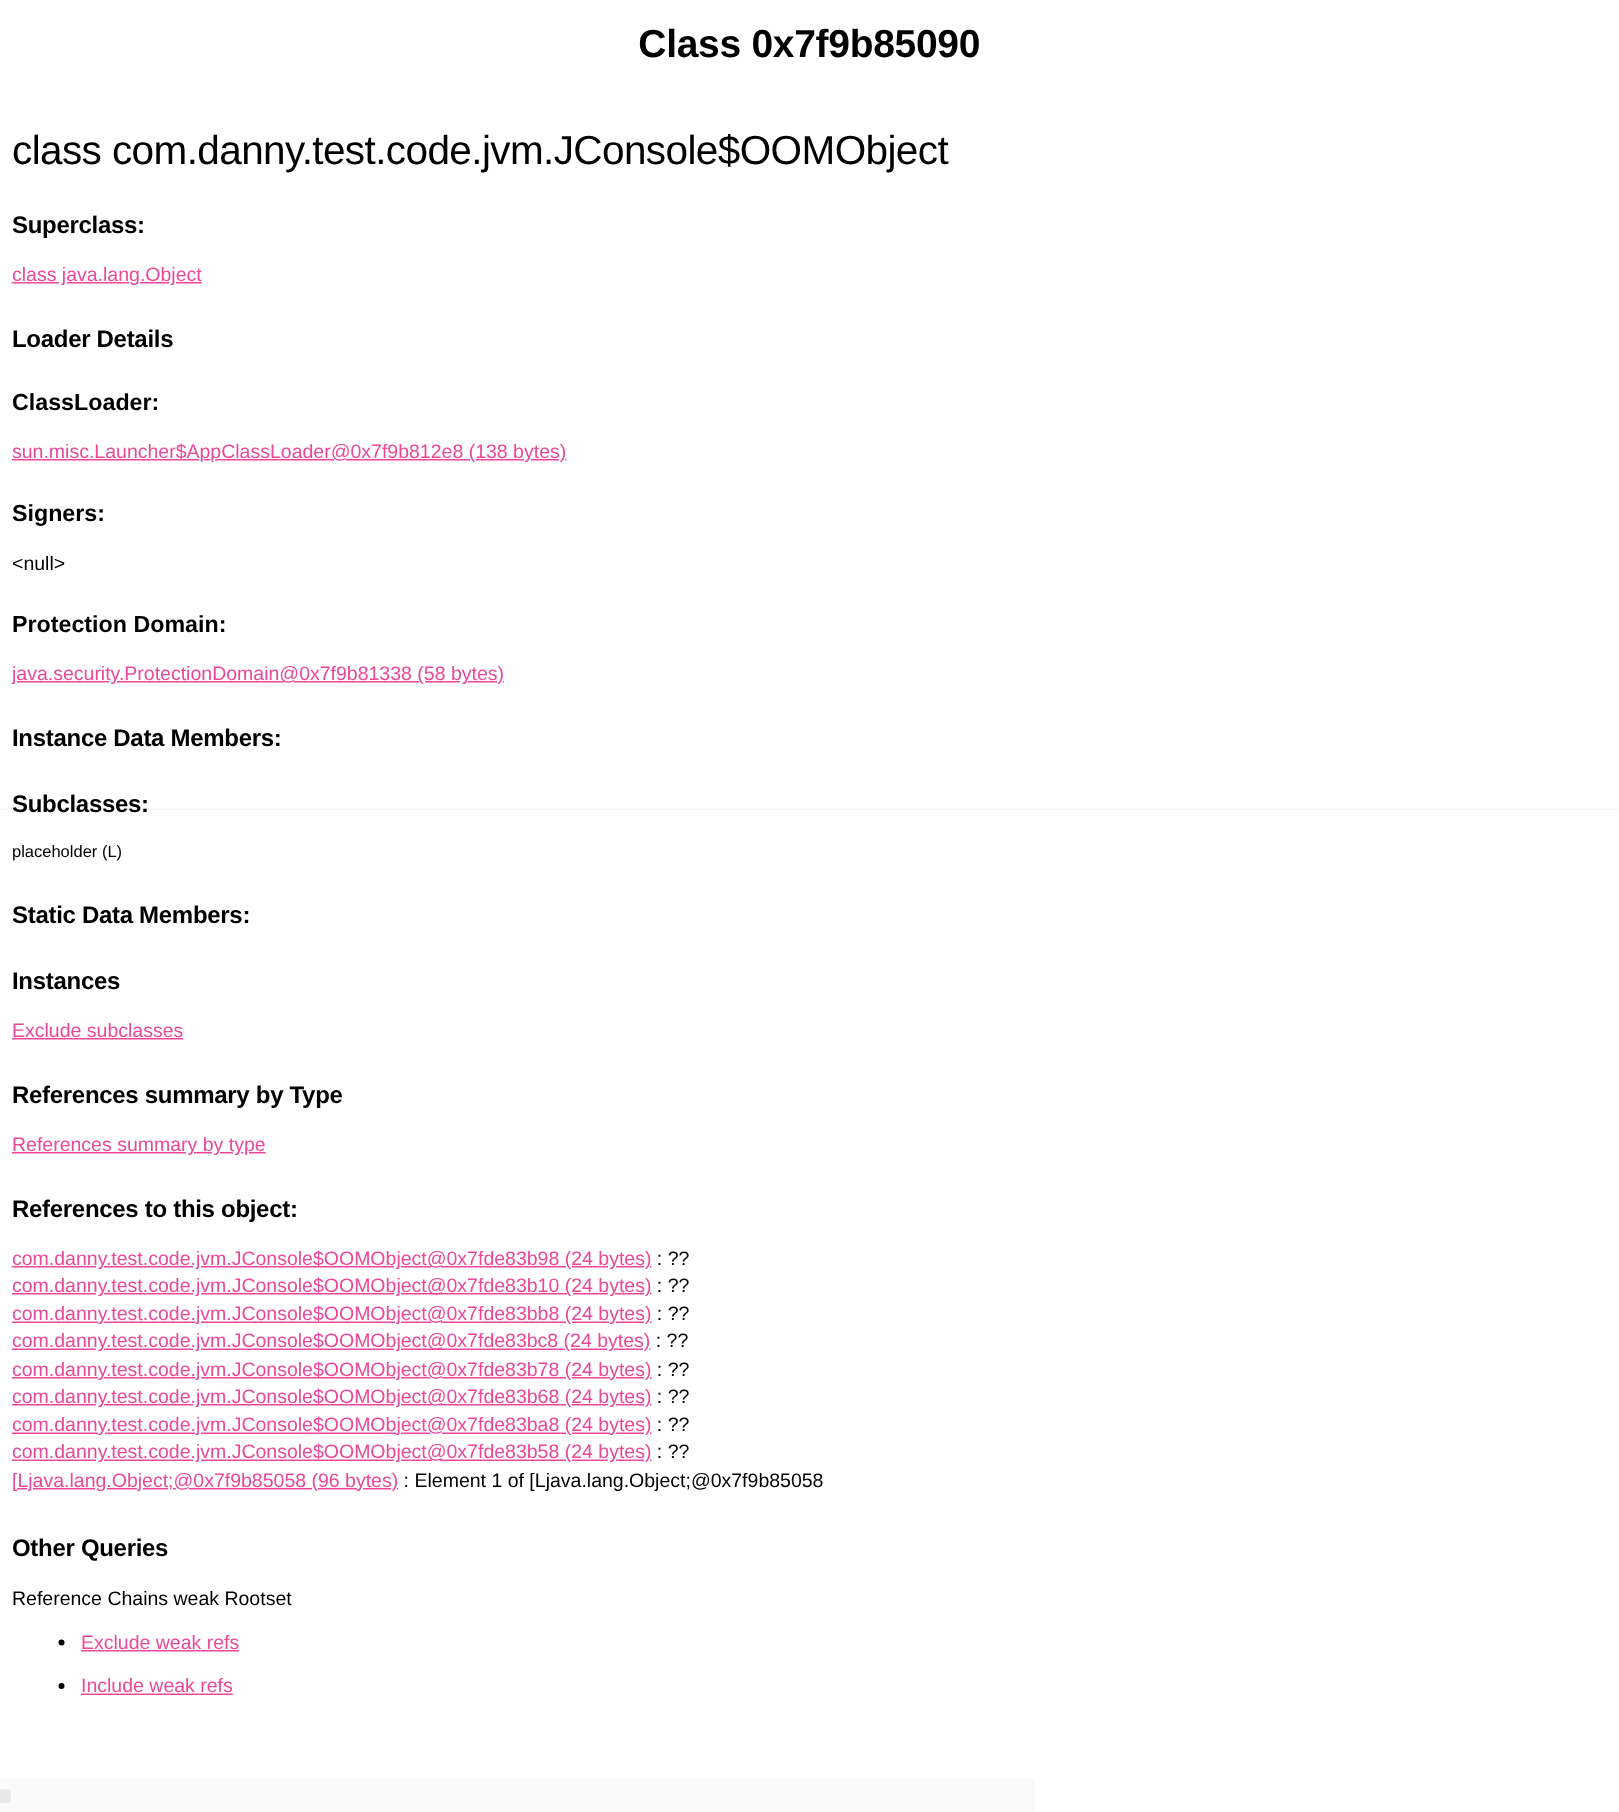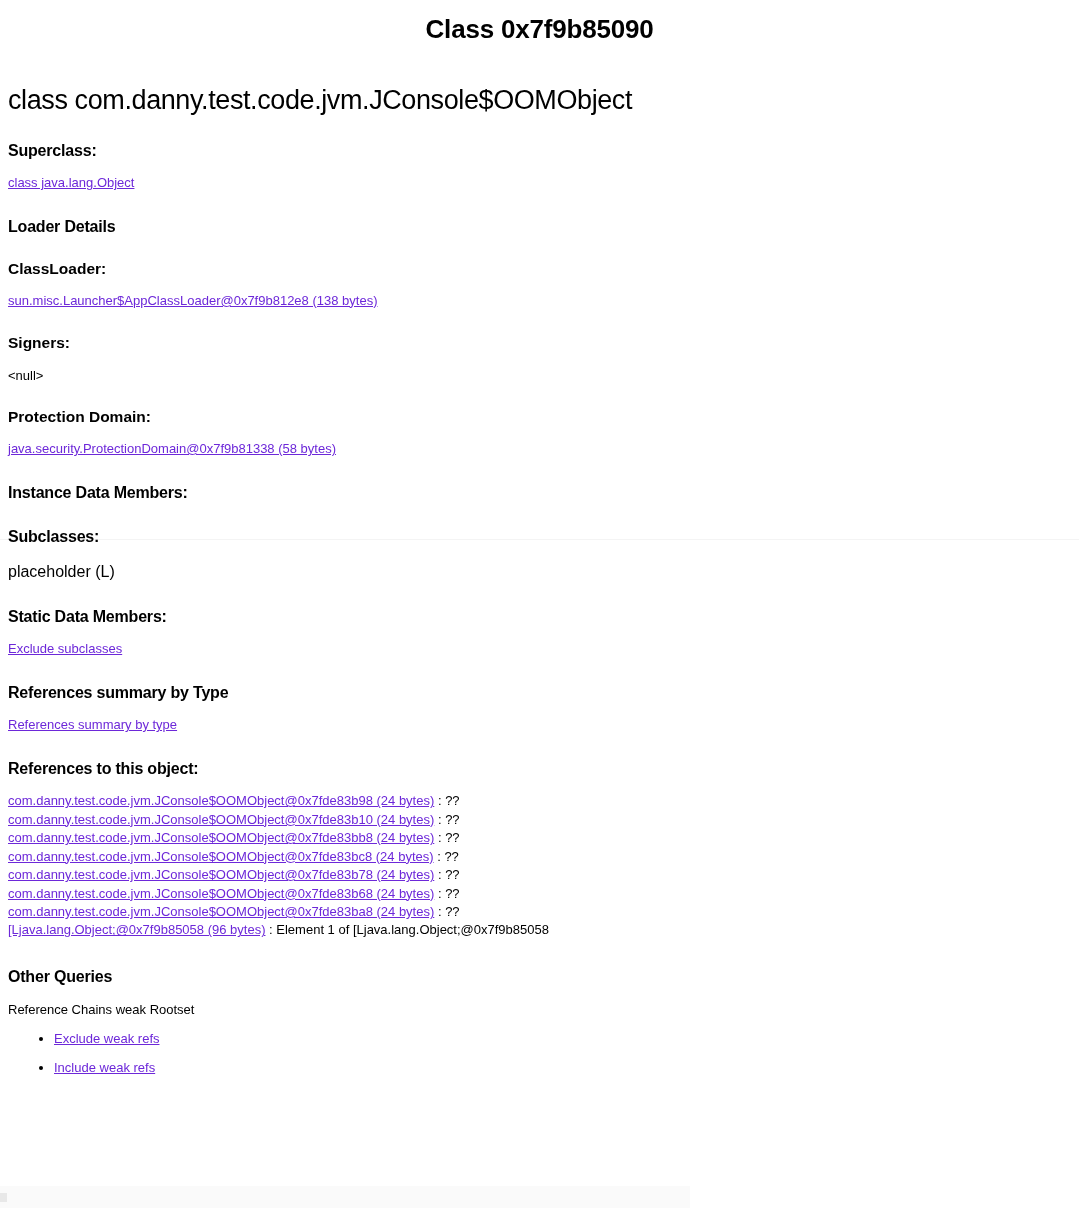--- a/index.html
+++ b/index.html
@@ -52,25 +52,25 @@
     font-weight: bold;
     margin: 24px 0 0 0;
   }
 
   
   .p {
     font-size: 13px;
     margin: 16px 0 0 0;
     line-height: 1.25;
   }
-  .p.small { font-size: 16px; }
+  .p.small { font-size: 11px; }
 
   
   a.lnk {
-    color: #6d28d9;
+    color: #ec4899;
     text-decoration: underline;
     font-size: 13px;
     cursor: pointer;
   }
   .linkline {
     margin: 15px 0 0 0;
     font-size: 13px;
     line-height: 1.3;
   }
   .linkstack {
@@ -178,39 +178,41 @@
     <a class="lnk" href="#">java.security.ProtectionDomain@0x7f9b81338 (58 bytes)</a>
   </div>
 
   <h2 class="h2">Instance Data Members:</h2>
 
   <h2 class="h2">Subclasses:</h2>
   <div class="p small">placeholder (L)</div>
 
   <h2 class="h2">Static Data Members:</h2>
 
+  <h2 class="h2">Instances</h2>
   <div class="linkstack">
     <a class="lnk" href="#">Exclude subclasses</a>
   </div>
 
   <h2 class="h2">References summary by Type</h2>
   <div class="linkline">
     <a class="lnk" href="#">References summary by type</a>
   </div>
 
   <h2 class="h2">References to this object:</h2>
 
   <div class="reflist">
     <div class="refrow"><a class="lnk" href="#">com.danny.test.code.jvm.JConsole$OOMObject@0x7fde83b98 (24 bytes)</a><span class="sep"> : </span><span class="tail">??</span></div>
     <div class="refrow"><a class="lnk" href="#">com.danny.test.code.jvm.JConsole$OOMObject@0x7fde83b10 (24 bytes)</a><span class="sep"> : </span><span class="tail">??</span></div>
     <div class="refrow"><a class="lnk" href="#">com.danny.test.code.jvm.JConsole$OOMObject@0x7fde83bb8 (24 bytes)</a><span class="sep"> : </span><span class="tail">??</span></div>
     <div class="refrow"><a class="lnk" href="#">com.danny.test.code.jvm.JConsole$OOMObject@0x7fde83bc8 (24 bytes)</a><span class="sep"> : </span><span class="tail">??</span></div>
     <div class="refrow"><a class="lnk" href="#">com.danny.test.code.jvm.JConsole$OOMObject@0x7fde83b78 (24 bytes)</a><span class="sep"> : </span><span class="tail">??</span></div>
     <div class="refrow"><a class="lnk" href="#">com.danny.test.code.jvm.JConsole$OOMObject@0x7fde83b68 (24 bytes)</a><span class="sep"> : </span><span class="tail">??</span></div>
     <div class="refrow"><a class="lnk" href="#">com.danny.test.code.jvm.JConsole$OOMObject@0x7fde83ba8 (24 bytes)</a><span class="sep"> : </span><span class="tail">??</span></div>
+    <div class="refrow"><a class="lnk" href="#">com.danny.test.code.jvm.JConsole$OOMObject@0x7fde83b58 (24 bytes)</a><span class="sep"> : </span><span class="tail">??</span></div>
     <div class="refrow"><a class="lnk" href="#">[Ljava.lang.Object;@0x7f9b85058 (96 bytes)</a><span class="sep"> : </span><span class="tail">Element 1 of [Ljava.lang.Object;@0x7f9b85058</span></div>
   </div>
 
   <h2 class="h2" style="margin-top:28px;">Other Queries</h2>
 
   <div class="p">Reference Chains weak Rootset</div>
 
   <ul class="bullets">
     <li><a class="lnk" href="#">Exclude weak refs</a></li>
     <li><a class="lnk" href="#">Include weak refs</a></li>

